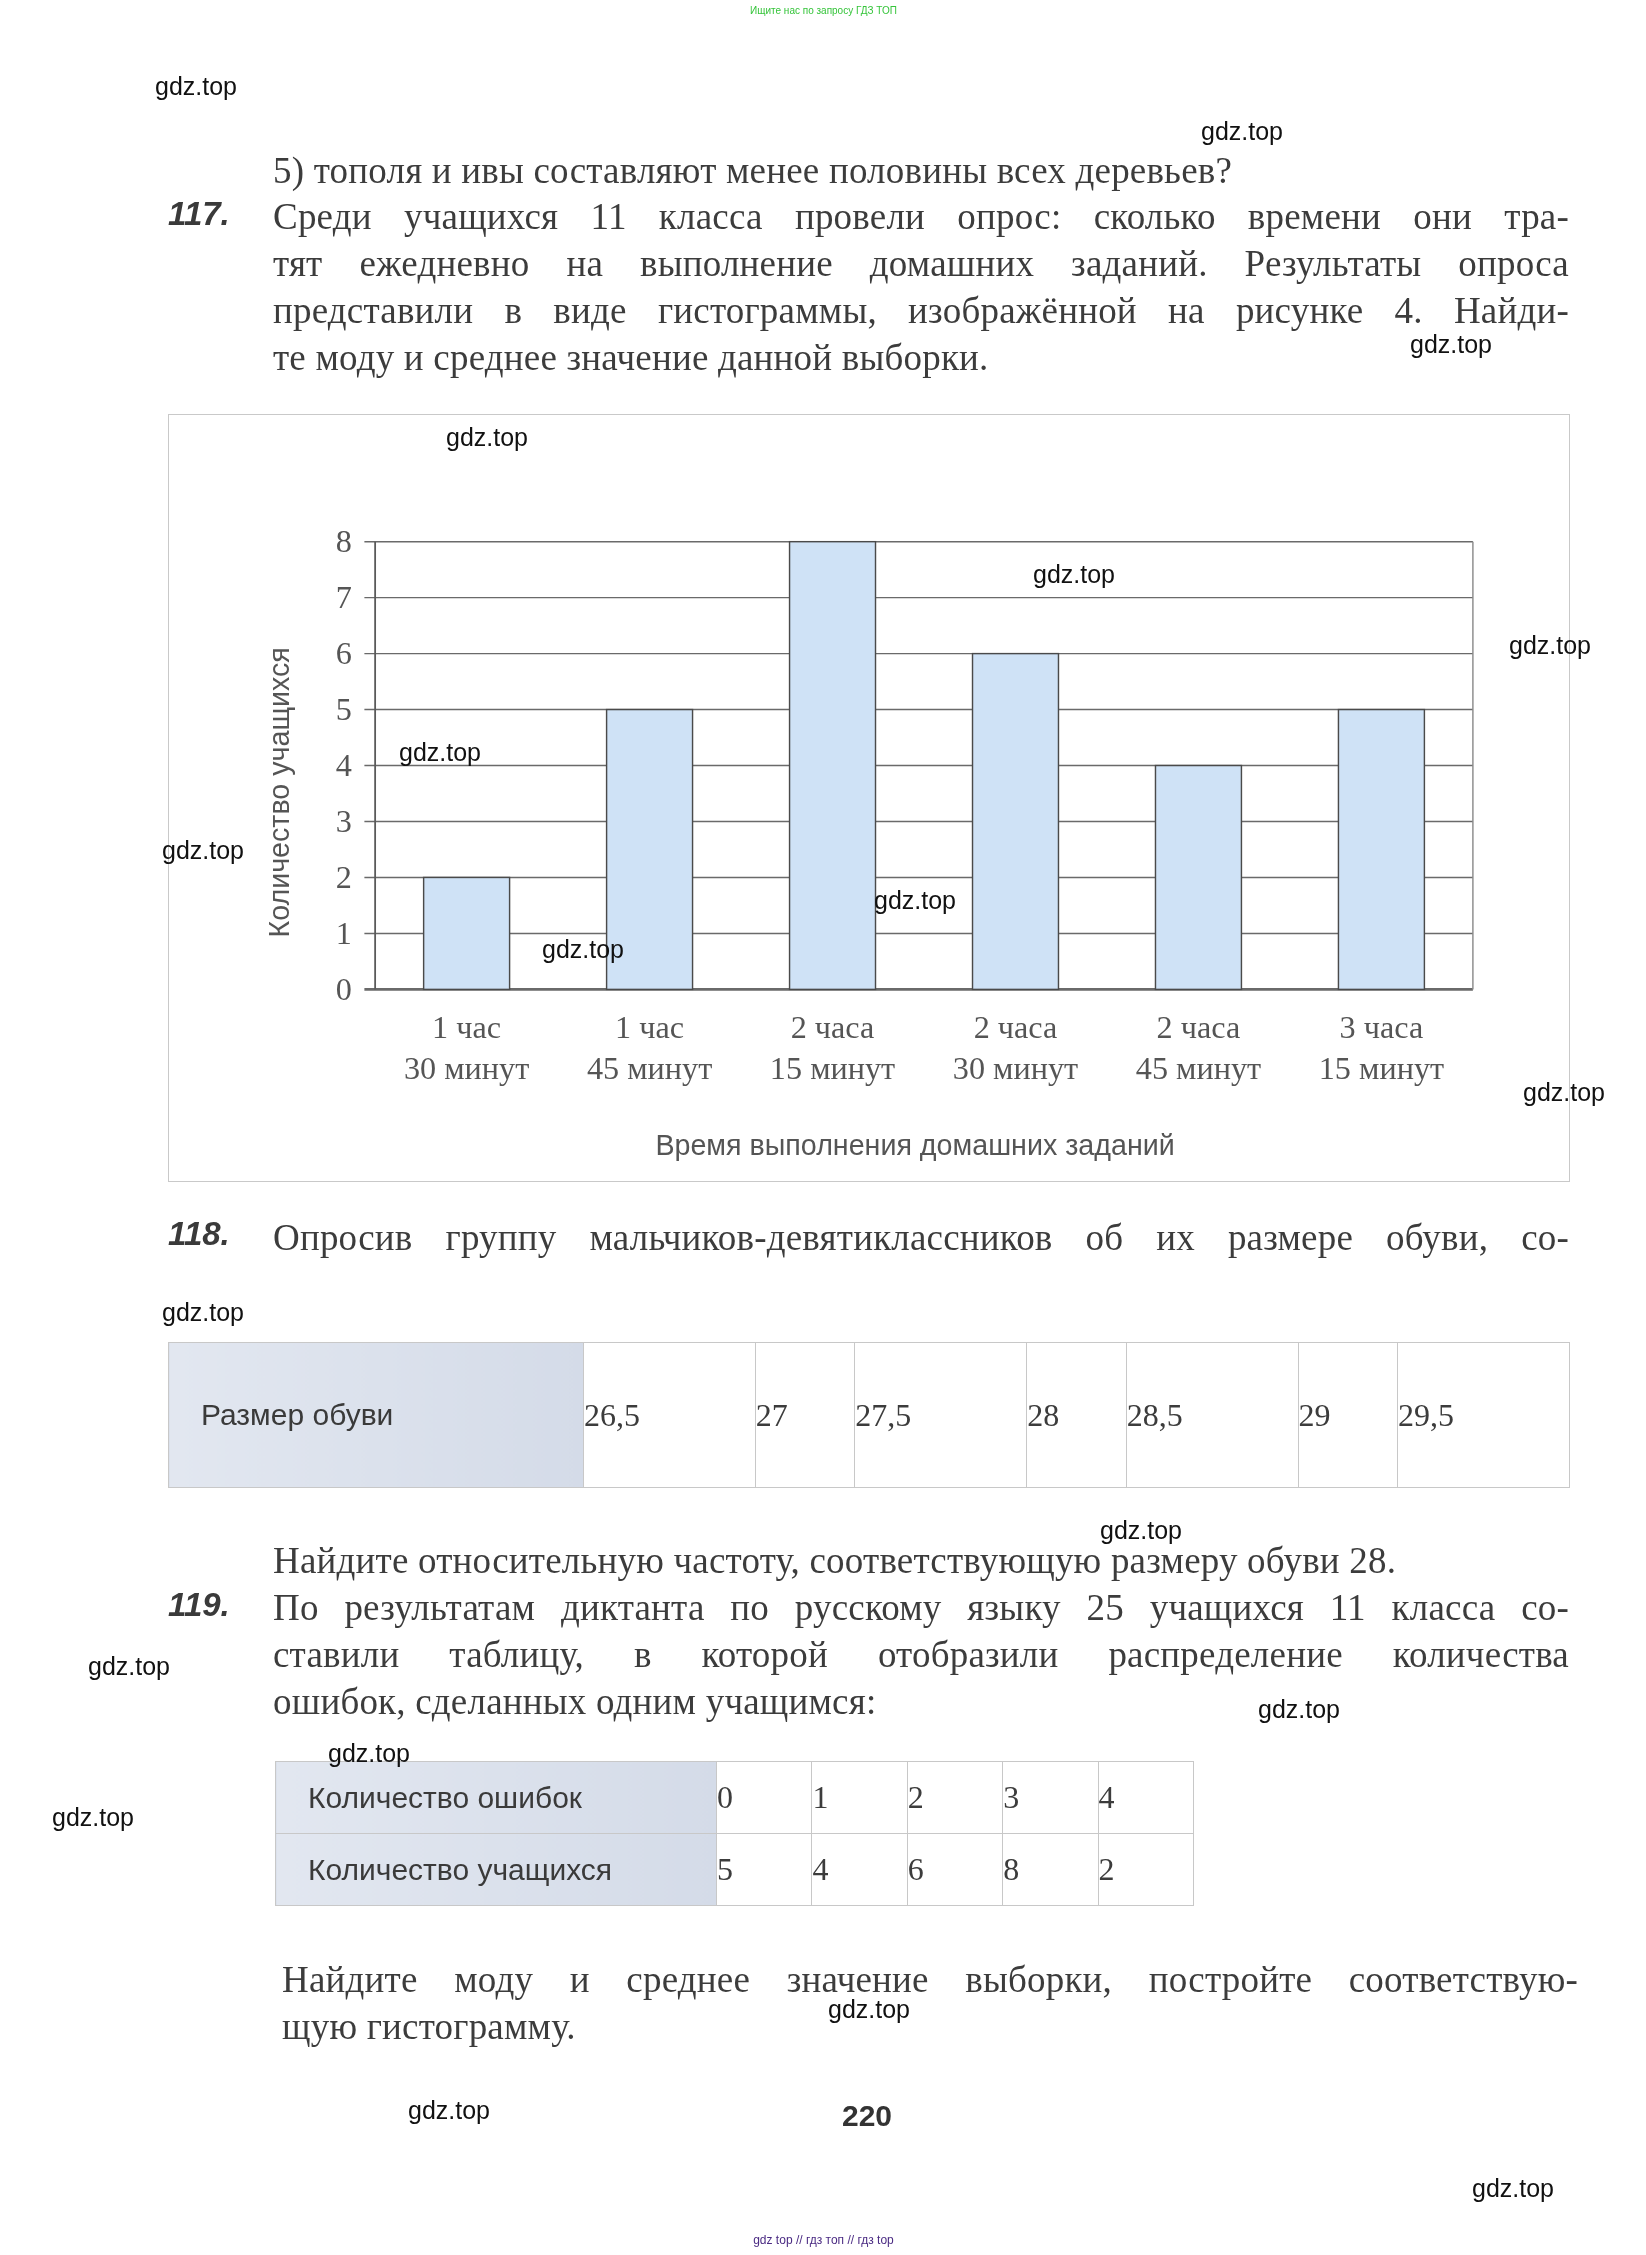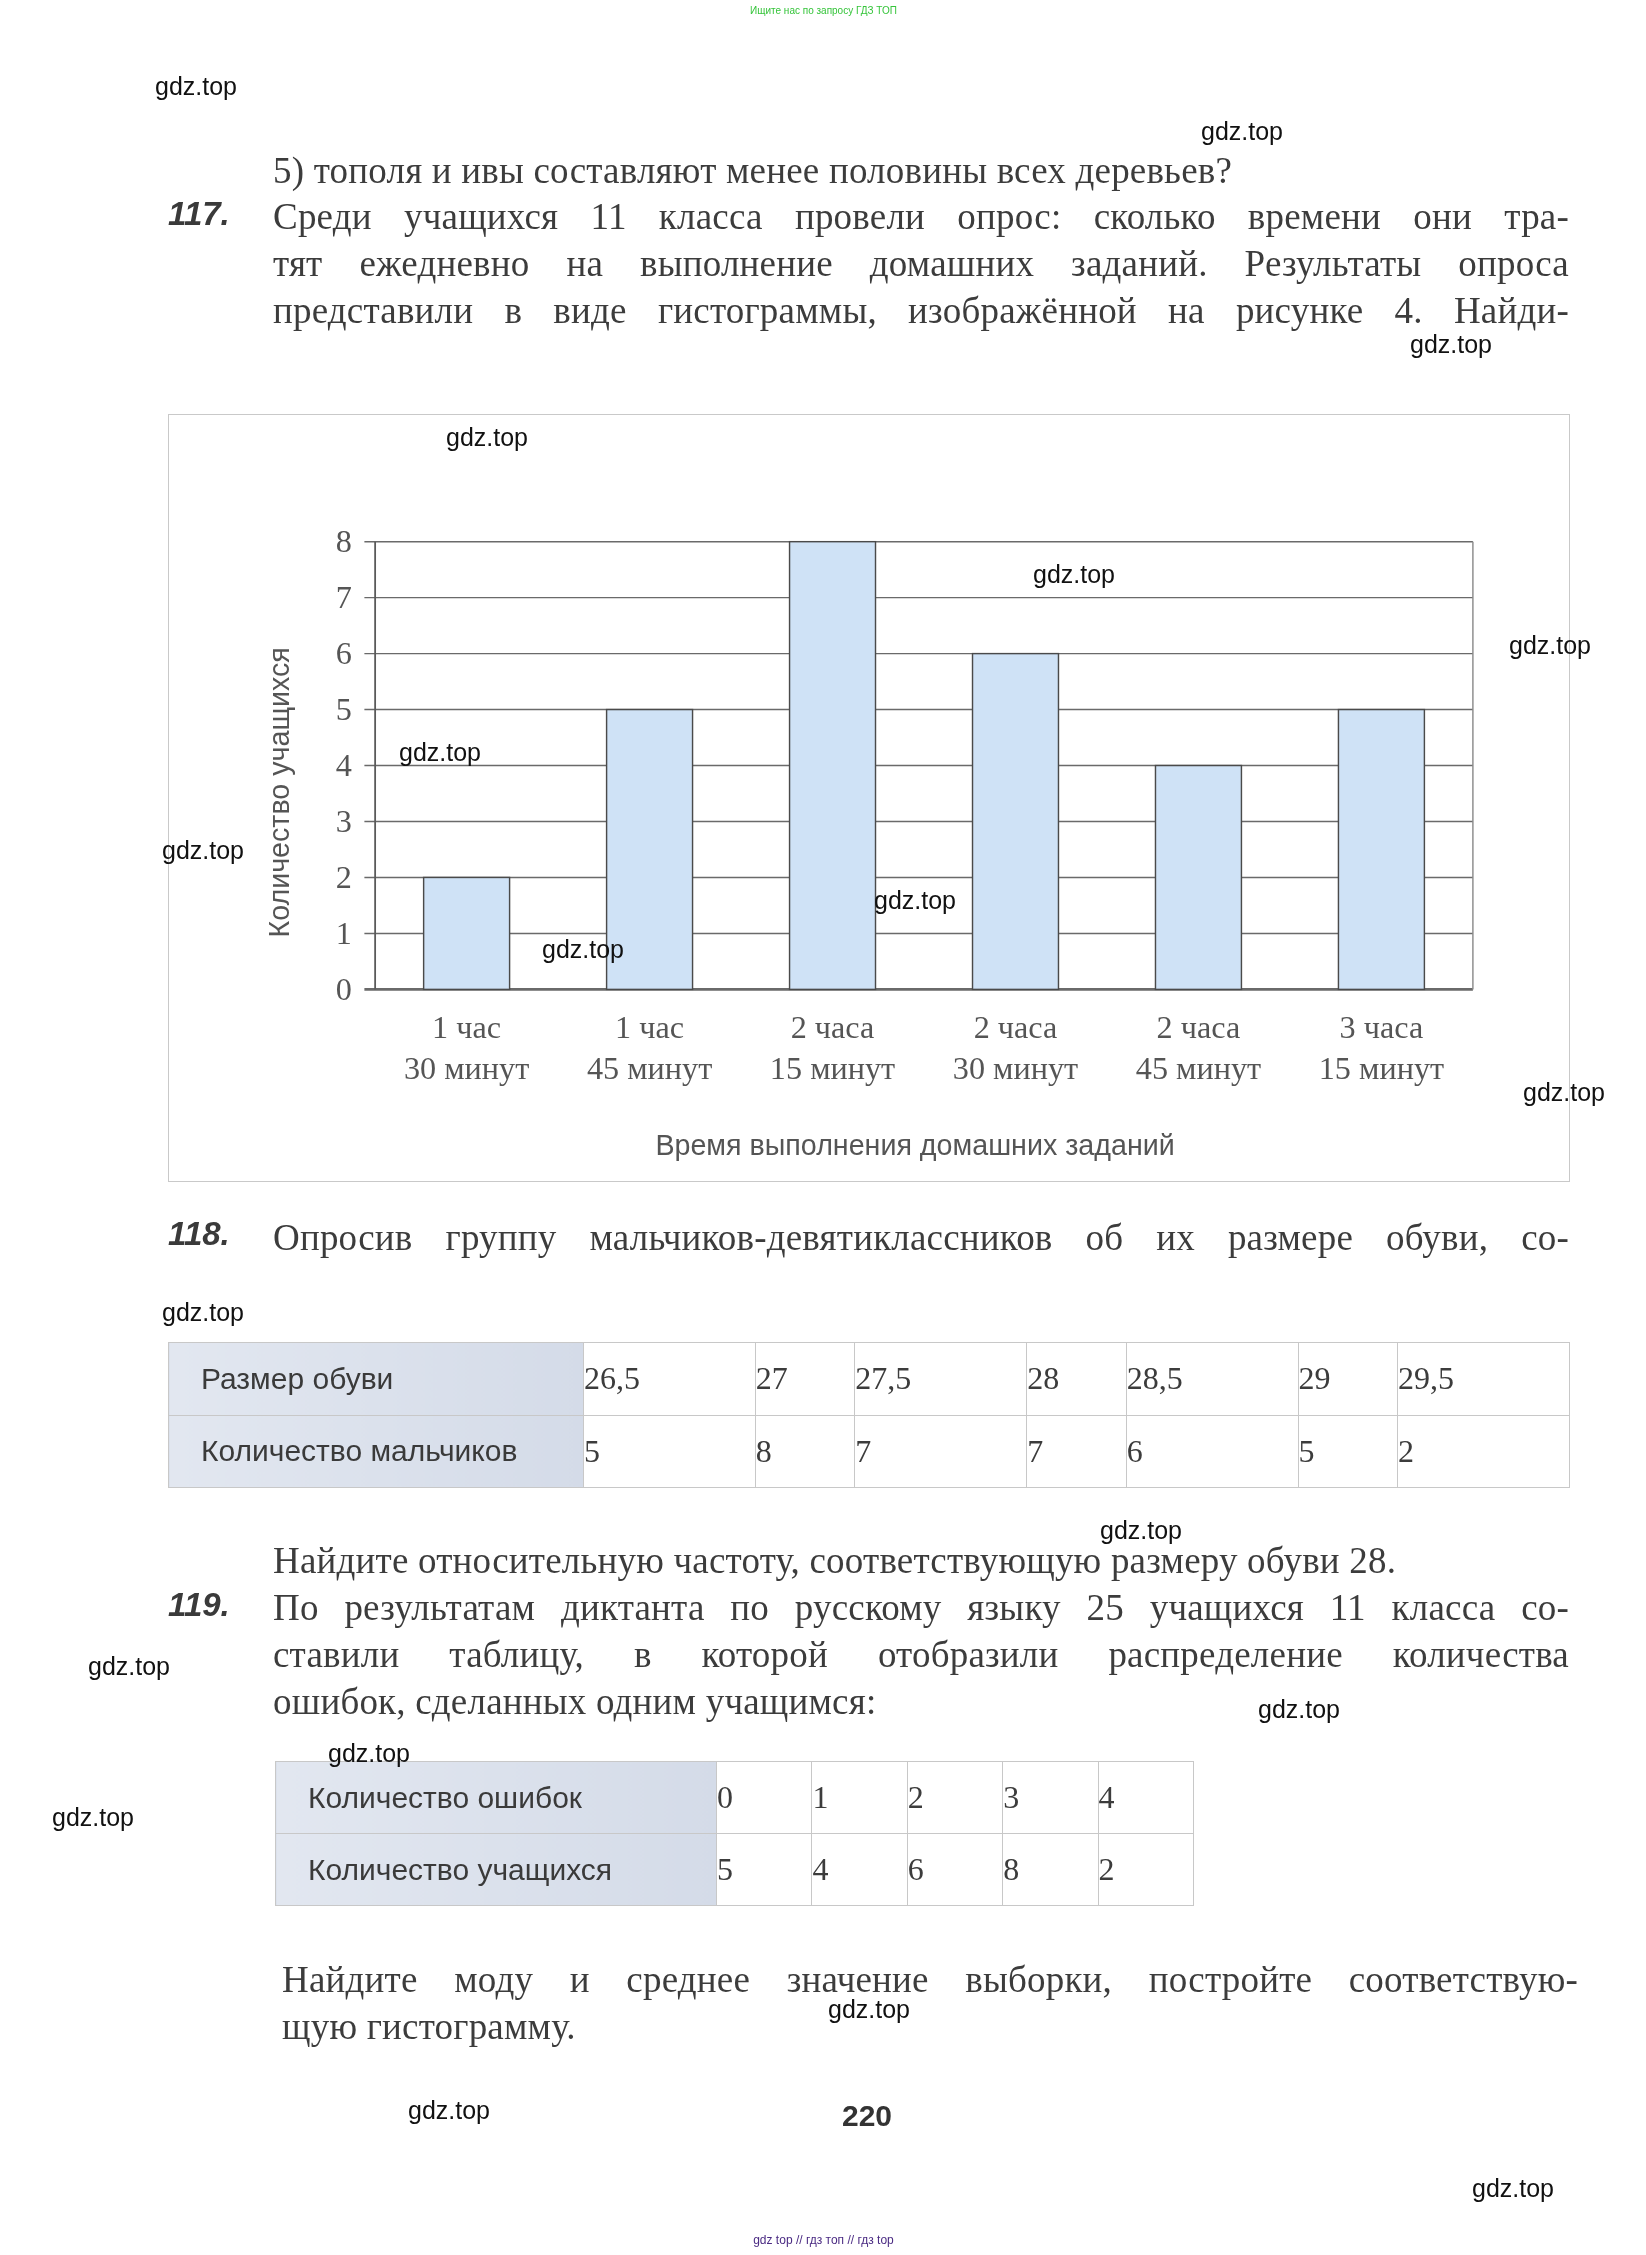--- a/index.html
+++ b/index.html
@@ -30,20 +30,21 @@
 
 <div class="abs para" style="left:273px; top:147px;">
   <span class="line last">5) тополя и ивы составляют менее половины всех деревьев?</span>
 </div>
 
 <div class="num" style="left:168px; top:195px;">117.</div>
 <div class="abs para" style="left:273px; top:193px;">
   <span class="line">Среди учащихся 11 класса провели опрос: сколько времени они тра-</span>
   <span class="line">тят ежедневно на выполнение домашних заданий. Результаты опроса</span>
   <span class="line">представили в виде гистограммы, изображённой на рисунке 4. Найди-</span>
+  <span class="line last">те моду и среднее значение данной выборки.</span>
 </div>
 
 <div class="abs fig">
   <svg id="chart" width="1399" height="702" style="position:absolute; left:0; top:64px;" viewBox="0 0 1562 784">
     <g id="grid">
         <line x1="218" x2="1456" y1="570" y2="570" stroke="#6a6a6a" stroke-width="3"></line>
         <line x1="218" x2="1456" y1="507.5" y2="507.5" stroke="#6a6a6a" stroke-width="1.6"></line>
         <line x1="218" x2="1456" y1="445" y2="445" stroke="#6a6a6a" stroke-width="1.6"></line>
         <line x1="218" x2="1456" y1="382.5" y2="382.5" stroke="#6a6a6a" stroke-width="1.6"></line>
         <line x1="218" x2="1456" y1="320" y2="320" stroke="#6a6a6a" stroke-width="1.6"></line>
@@ -102,30 +103,20 @@
       <tr>
     <td class="h" style="width:382px;">Размер обуви</td>
     <td>26,5</td>
     <td>27</td>
     <td>27,5</td>
     <td>28</td>
     <td>28,5</td>
     <td>29</td>
     <td>29,5</td>
   </tr>
-  <tr>
-    <td class="h">Количество мальчиков</td>
-    <td>5</td>
-    <td>8</td>
-    <td>7</td>
-    <td>7</td>
-    <td>6</td>
-    <td>5</td>
-    <td>2</td>
-  </tr>
 </tbody>
   </table>
 
 <div class="abs para" style="left:273px; top:1537px;">
   <span class="line last">Найдите относительную частоту, соответствующую размеру обуви 28.</span>
 </div>
 
 <div class="num" style="left:168px; top:1586px;">119.</div>
 <div class="abs para" style="left:273px; top:1584px;">
   <span class="line">По результатам диктанта по русскому языку 25 учащихся 11 класса со-</span>

